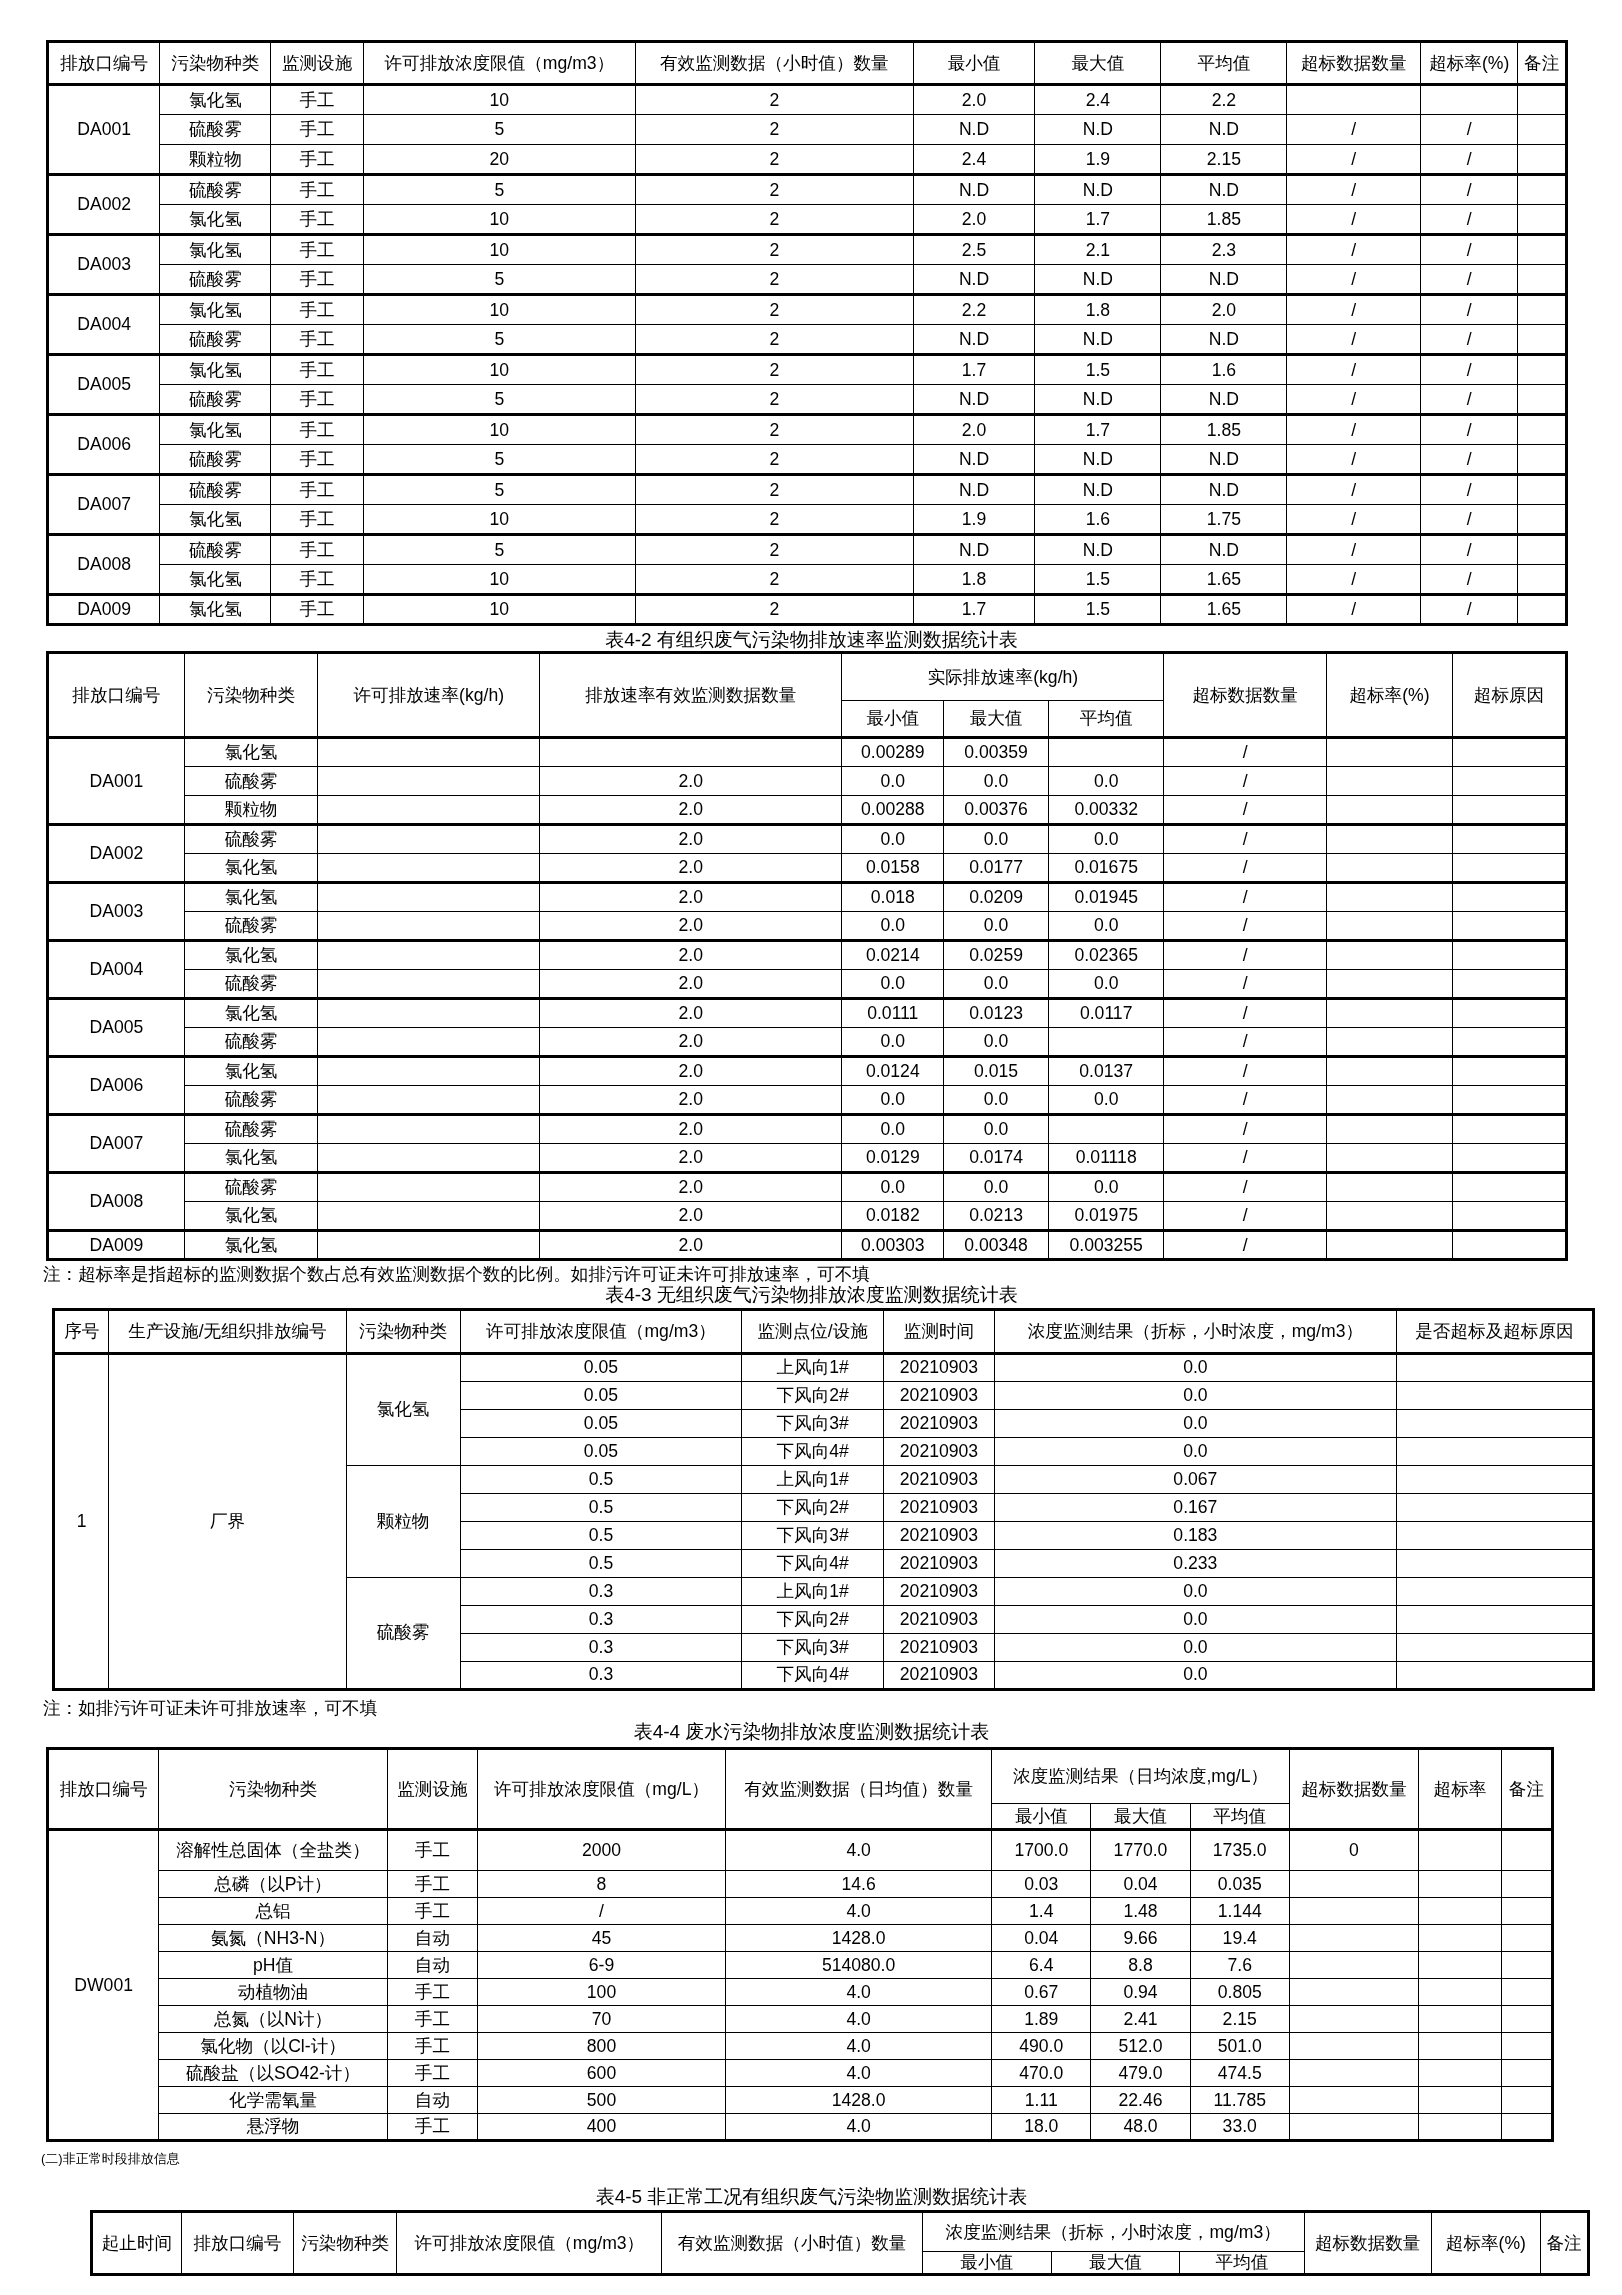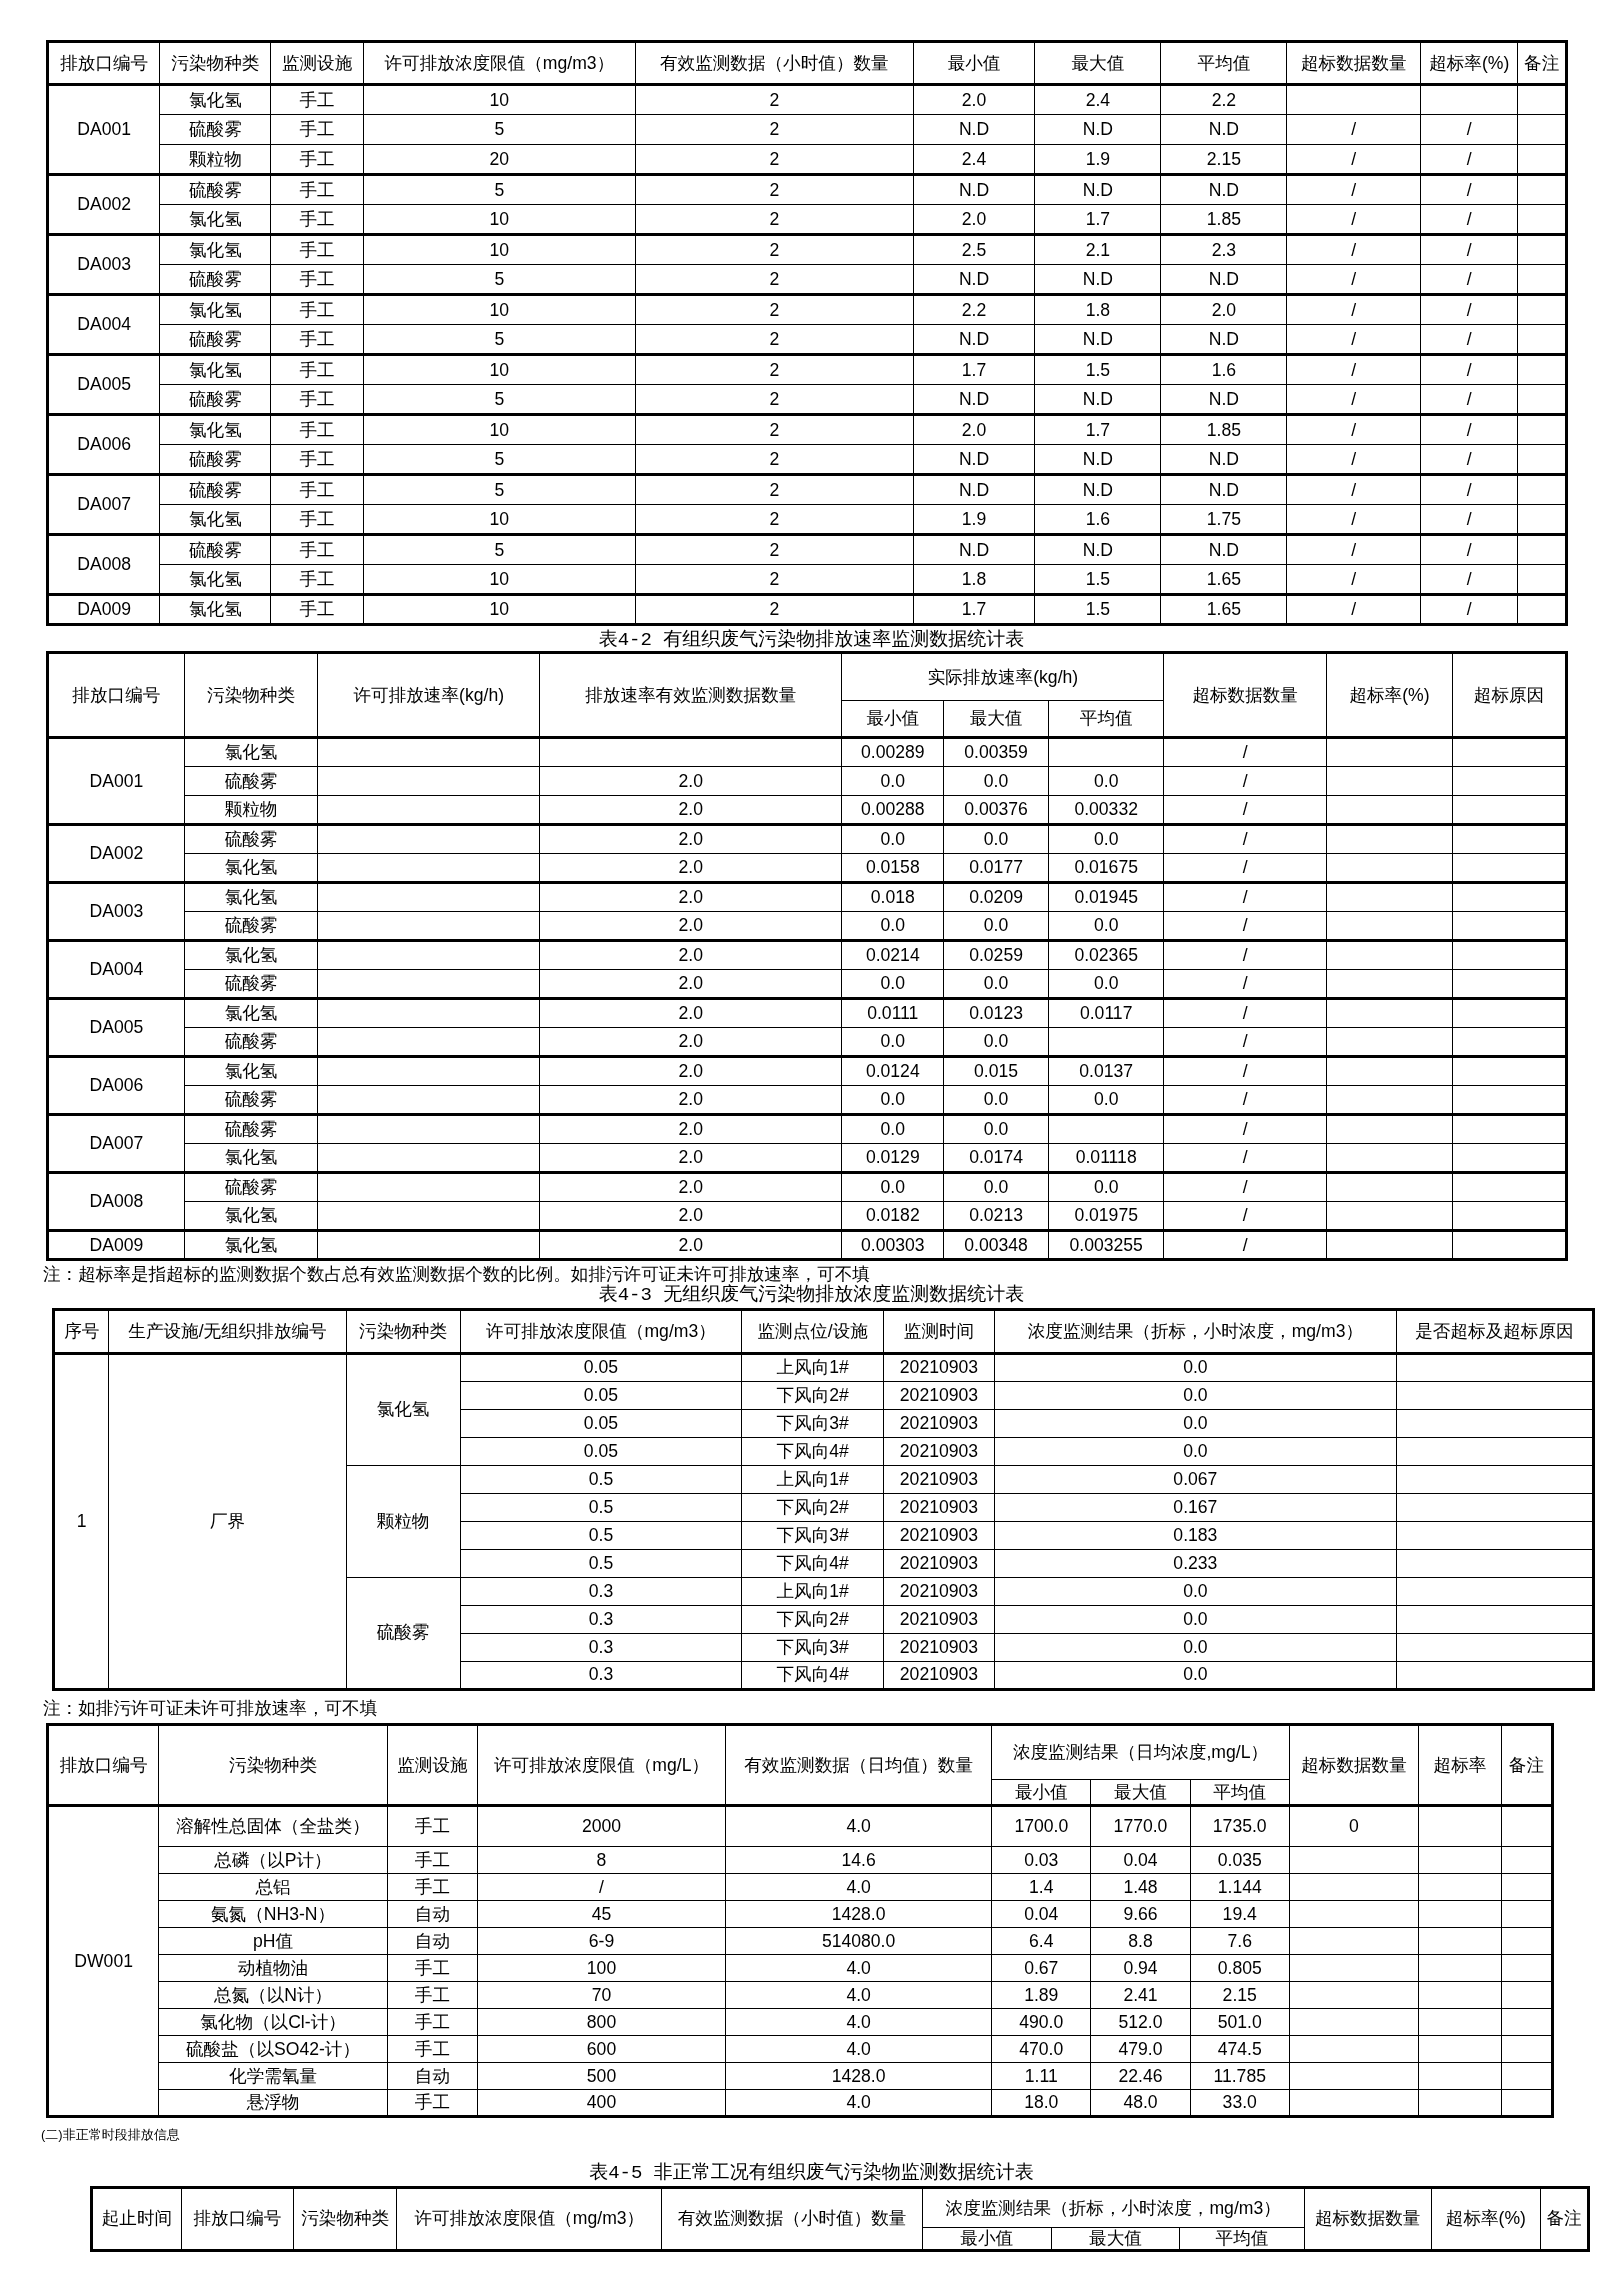--- a/index.html
+++ b/index.html
@@ -1,21 +1,21 @@
 <!DOCTYPE html>
 <html lang="zh" style="font-size:7.4px"><head>
 <meta charset="utf-8">
 <style>
   html,body{margin:0;padding:0;}
   body{
     width:1623px;height:2295px;overflow:hidden;background:#ffffff;color:#000;
     font-family:"Liberation Sans","DejaVu Sans",sans-serif;
   }
   .page{position:relative;width:1623px;height:2295px;padding-top:40px;box-sizing:border-box;}
-  .caption{text-align:center;font-size:19px;line-height:20.4px;margin:0;font-family:Liberation Mono, monospace;}
+  .caption{text-align:center;font-size:19px;line-height:20.4px;margin:0;}
   .note{font-size:17.6px;line-height:20.4px;margin-left:43px;}
   .section-label{font-size:13px;line-height:20.4px;margin-left:41px;}
   .tw{box-sizing:border-box;}
   .tw1{margin-left:46px;width:1522px;}
   .tw3{margin-left:52px;width:1543px;}
   .tw4{margin-left:46px;width:1508px;}
   .tw5{margin-left:90px;width:1500px;}
   table.tbl{border-collapse:collapse;table-layout:fixed;width:100%;border:3.2px solid #000;}
   .tbl th,.tbl td{
     border:1.4px solid #000;font-weight:400;text-align:center;vertical-align:middle;
@@ -700,20 +700,21 @@
             <td>20210903</td>
             <td>0.0</td>
             <td></td>
           </tr>
         </tbody>
       </table>
     </div>
 
   <div class="note mt-n2">注：如排污许可证未许可排放速率，可不填</div>
 
+  <div class="caption mt-c44">表4-4 废水污染物排放浓度监测数据统计表</div>
   <div class="tw tw4 mt-t44">
       <table id="t44" class="tbl">
         <colgroup>
           <col>
           <col>
           <col>
           <col>
           <col>
           <col>
           <col>

